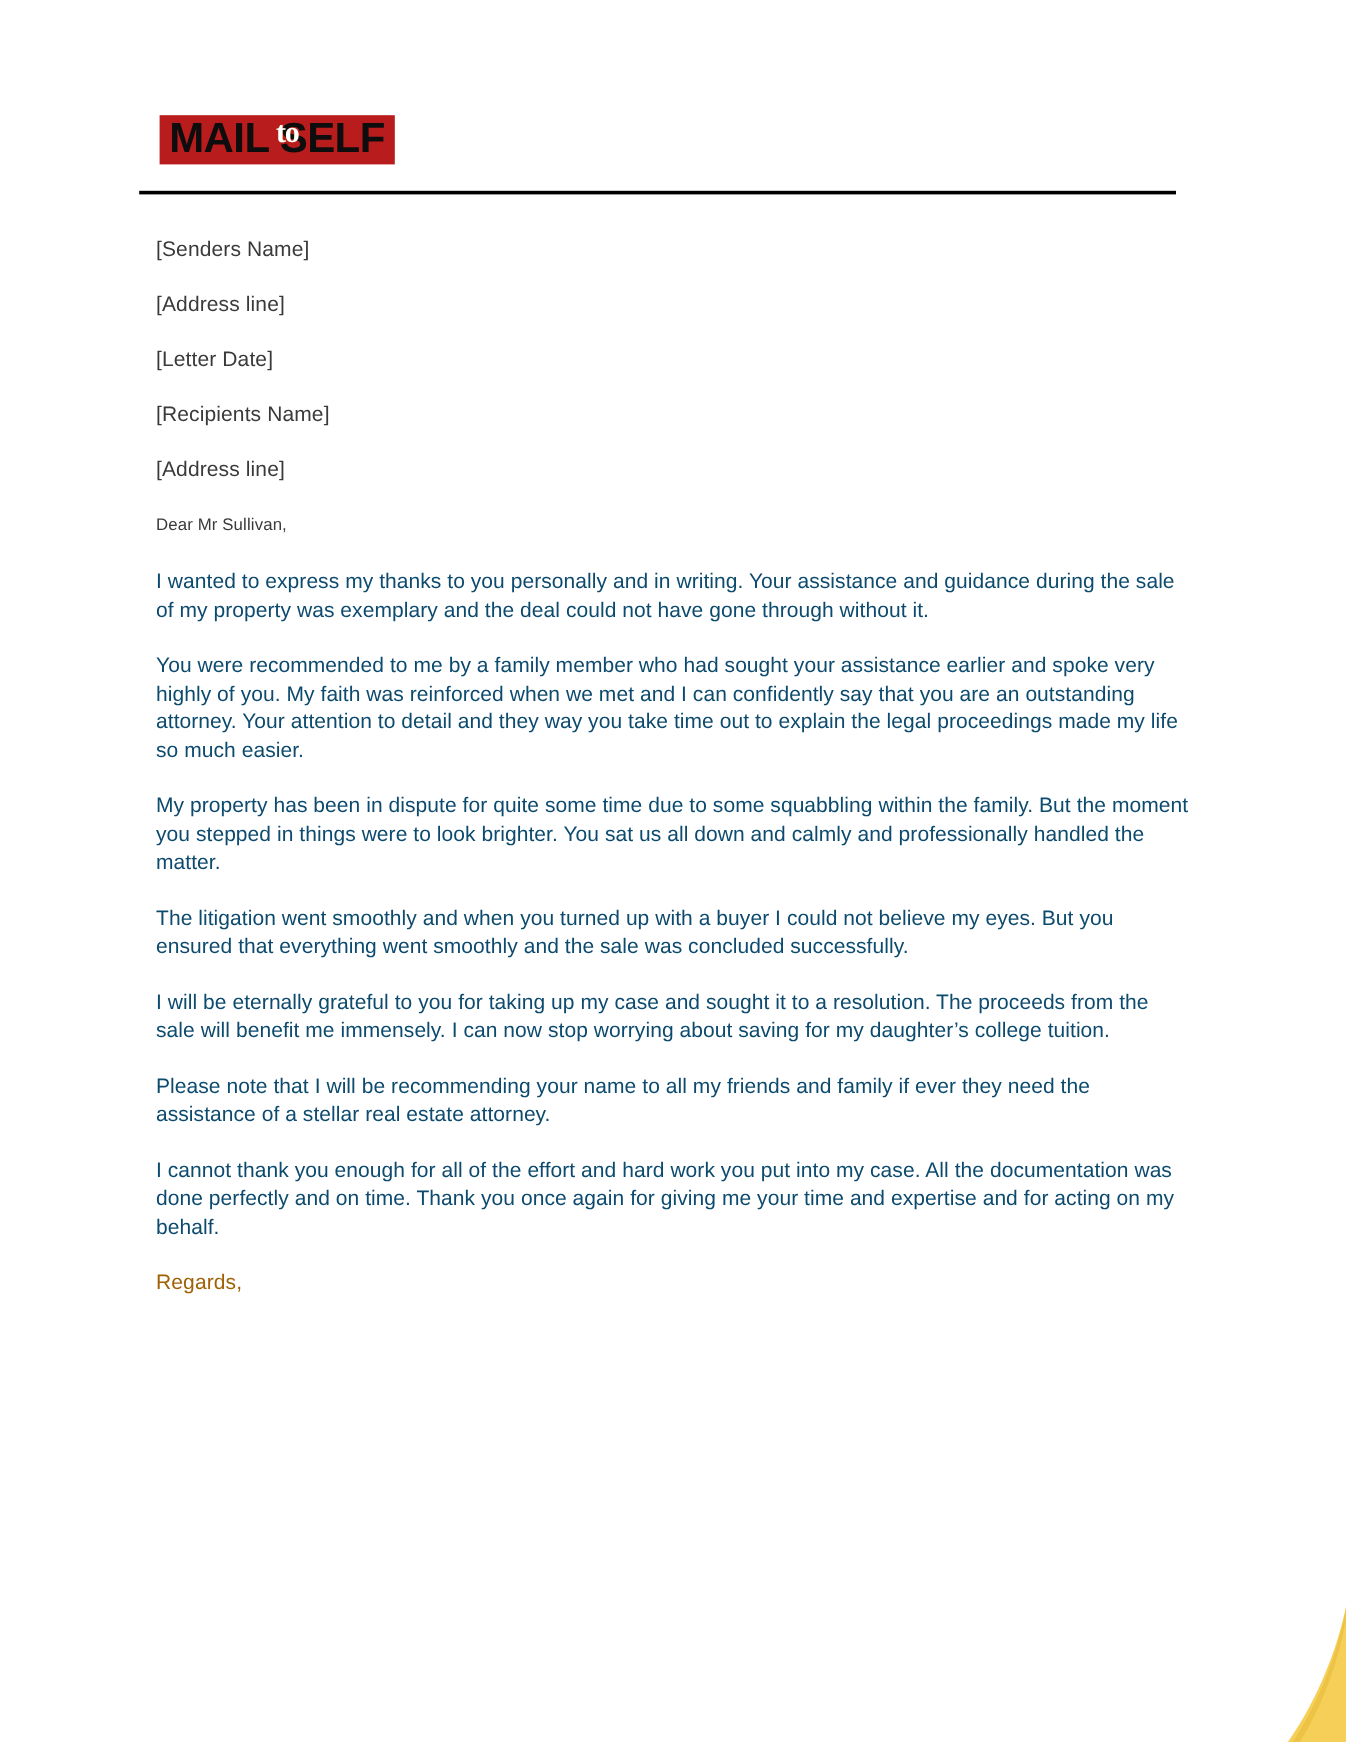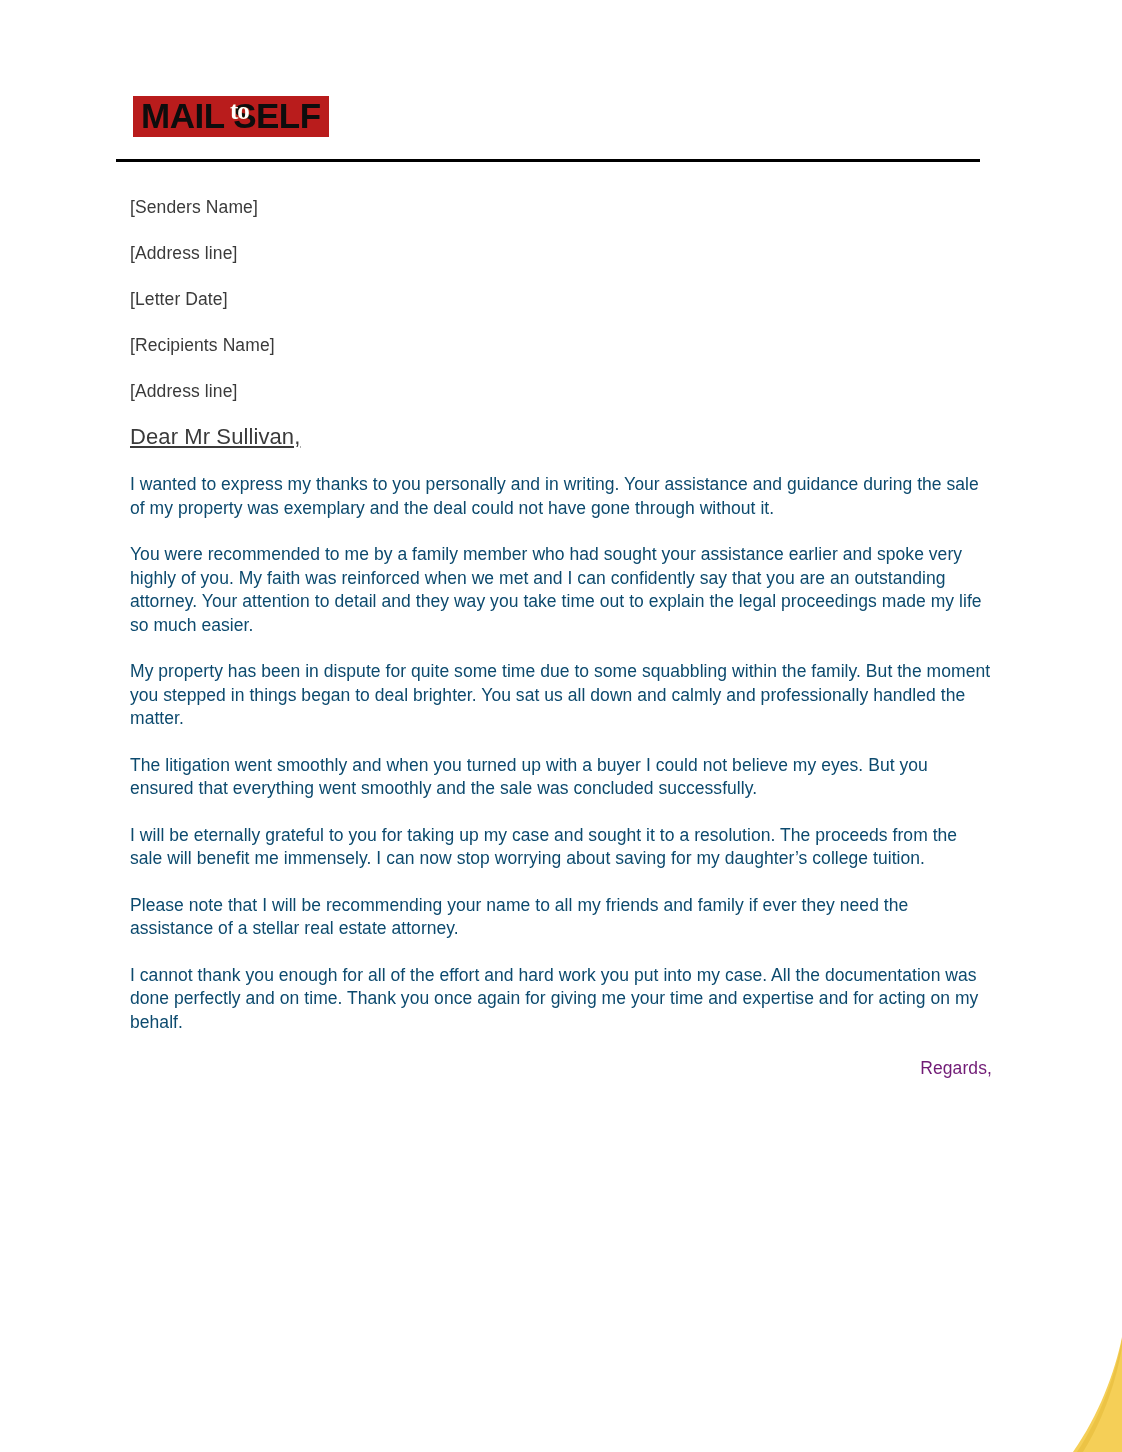--- a/index.html
+++ b/index.html
@@ -85,44 +85,42 @@
 
   .addr-line {
     font-size: 17.5px;
     line-height: 22px;
     color: #3a3a3a;
     margin: 0 0 24px 0;
     letter-spacing: 0.1px;
   }
 
   .salutation {
-    font-size: 22px;
+    font-size: 14px;
     line-height: 22px;
     color: #3a3a3a;
     margin: 0 0 25px 0;
     letter-spacing: 0.1px;
-    text-decoration: underline;
   }
 
   .para {
     font-size: 17.5px;
     line-height: 23.5px;
     color: #0c4a6e;
     margin: 0 0 23px 0;
     letter-spacing: 0.05px;
     text-align: left;
   }
 
   .closing {
     font-size: 17.5px;
     line-height: 22px;
-    color: #701a75;
+    color: #a16207;
     margin: 0 0 26px 0;
     letter-spacing: 0.1px;
-    text-align: right;
   }
 
   .signature {
     font-size: 17.5px;
     line-height: 22px;
     color: #3a3a3a;
     margin: 0;
     letter-spacing: 0.1px;
   }
 
@@ -156,21 +154,21 @@
     <p class="addr-line">[Senders Name]</p>
     <p class="addr-line">[Address line]</p>
     <p class="addr-line">[Letter Date]</p>
     <p class="addr-line">[Recipients Name]</p>
     <p class="addr-line">[Address line]</p>
 
     <p class="salutation">Dear Mr Sullivan,</p>
 
     <p class="para">I wanted to express my thanks to you personally and in writing. Your assistance and guidance during the sale of my property was exemplary and the deal could not have gone through without it.</p>
     <p class="para">You were recommended to me by a family member who had sought your assistance earlier and spoke very highly of you. My faith was reinforced when we met and I can confidently say that you are an outstanding attorney. Your attention to detail and they way you take time out to explain the legal proceedings made my life so much easier.</p>
-    <p class="para">My property has been in dispute for quite some time due to some squabbling within the family. But the moment you stepped in things began to deal brighter. You sat us all down and calmly and professionally handled the matter.</p>
+    <p class="para">My property has been in dispute for quite some time due to some squabbling within the family. But the moment you stepped in things were to look brighter. You sat us all down and calmly and professionally handled the matter.</p>
     <p class="para">The litigation went smoothly and when you turned up with a buyer I could not believe my eyes. But you ensured that everything went smoothly and the sale was concluded successfully.</p>
     <p class="para">I will be eternally grateful to you for taking up my case and sought it to a resolution. The proceeds from the sale will benefit me immensely. I can now stop worrying about saving for my daughter’s college tuition.</p>
     <p class="para">Please note that I will be recommending your name to all my friends and family if ever they need the assistance of a stellar real estate attorney.</p>
     <p class="para">I cannot thank you enough for all of the effort and hard work you put into my case. All the documentation was done perfectly and on time. Thank you once again for giving me your time and expertise and for acting on my behalf.</p>
 
     <p class="closing">Regards,</p>
   </div>
 
   <div class="corner-wedge">
     <svg width="95" height="115" viewBox="0 0 95 115" xmlns="http://www.w3.org/2000/svg">

